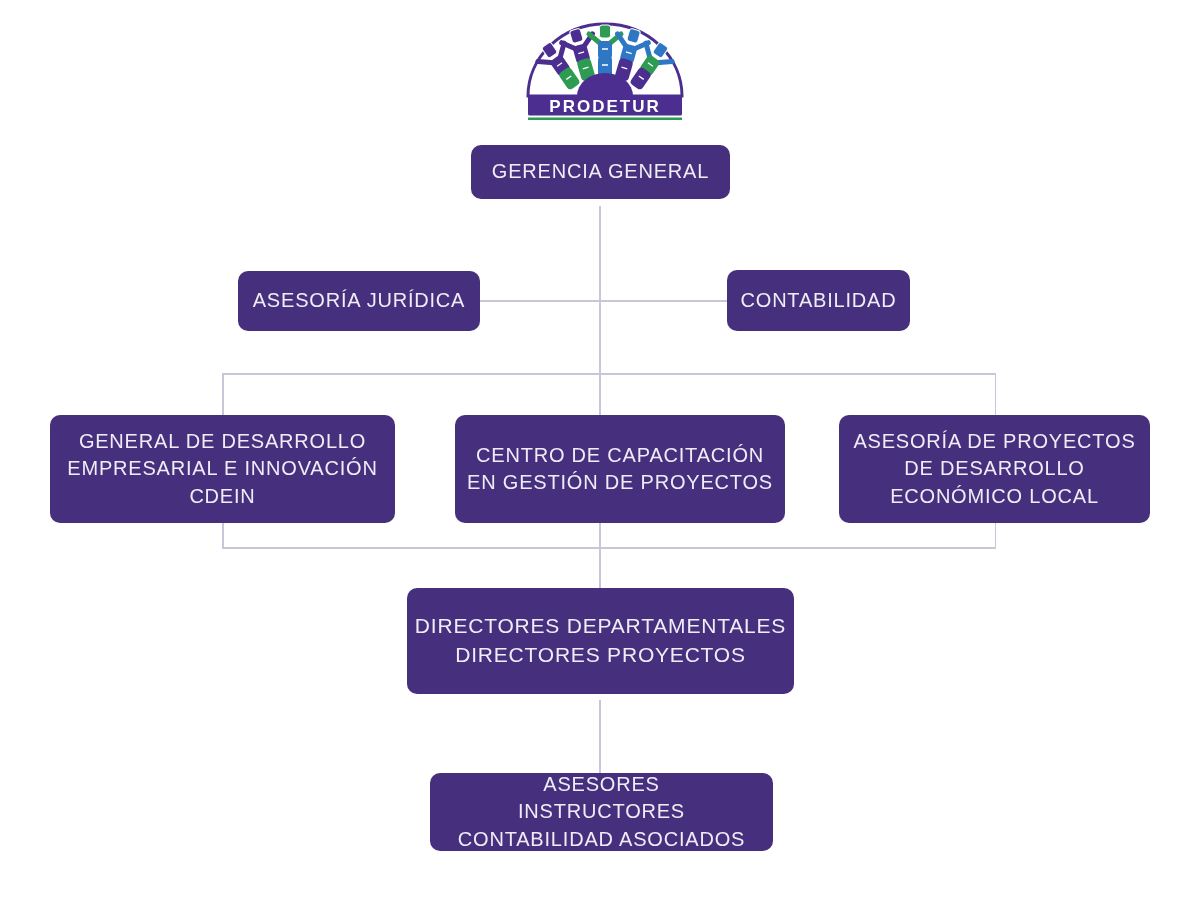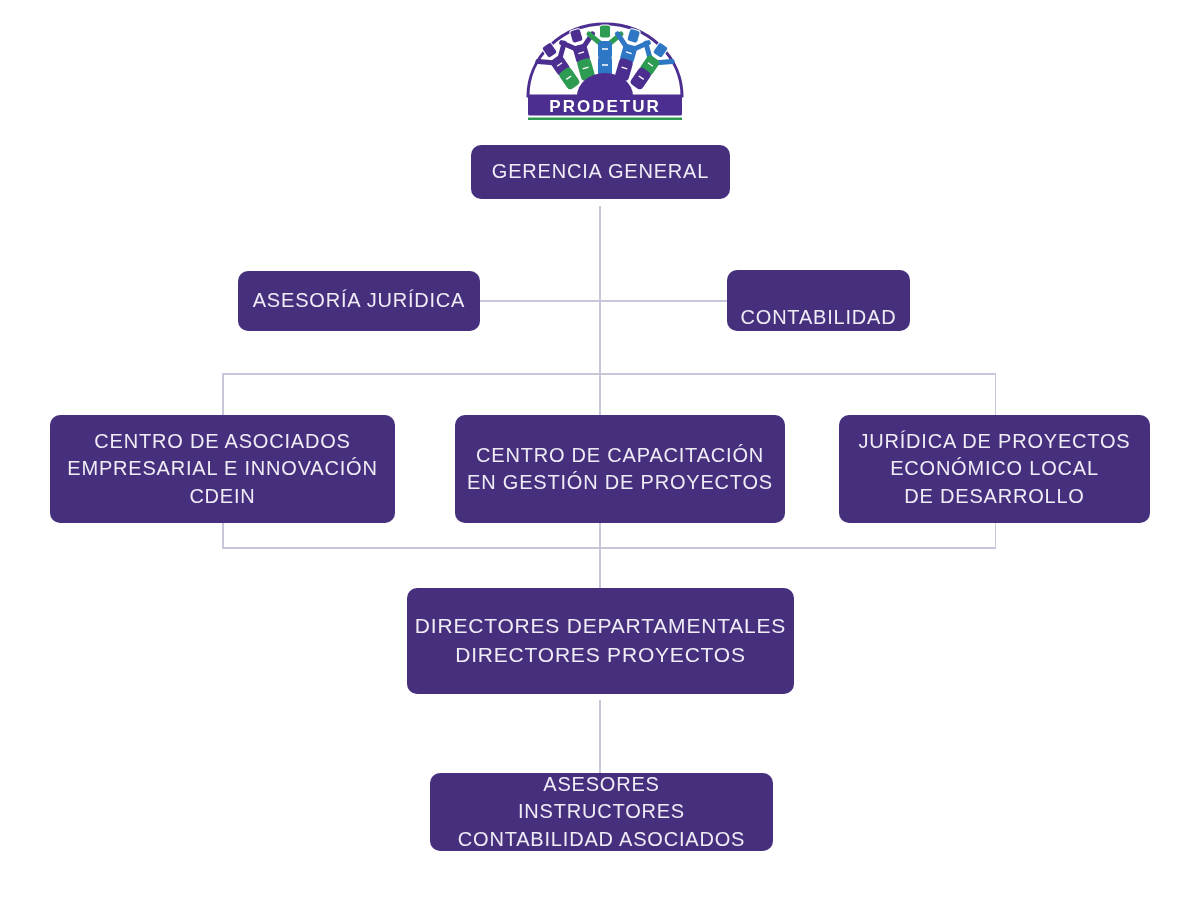--- a/index.html
+++ b/index.html
@@ -42,21 +42,21 @@
   .logo svg{display:block;width:100%;height:100%;}
   .logo text{
     font-family:"Liberation Sans","DejaVu Sans",sans-serif;
     font-weight:bold;
     letter-spacing:2px;
   }
 
   
   #n-gerencia     {left:471px; top:145px; width:259px; height:54px;}
   #n-asesoria     {left:238px; top:271px; width:242px; height:60px;}
-  #n-contabilidad {left:727px; top:270px; width:183px; height:61px;justify-content:flex-end;}
+  #n-contabilidad {left:727px; top:270px; width:183px; height:61px;}
   #n-cdein        {left:50px;  top:415px; width:345px; height:108px;}
   #n-capacitacion {left:455px; top:415px; width:330px; height:108px;}
   #n-gestion      {left:839px; top:415px; width:311px; height:108px;}
   #n-directores   {left:407px; top:588px; width:387px; height:106px; font-size:21px;}
   #n-asesores     {left:430px; top:773px; width:343px; height:78px;}
 </style>
 </head>
 <body>
 
 <div class="canvas">
@@ -137,34 +137,34 @@
 
   <div class="node" id="n-asesoria">
     <div class="ln">ASESORÍA JURÍDICA</div>
   </div>
 
   <div class="node" id="n-contabilidad">
     <div class="ln">CONTABILIDAD</div>
   </div>
 
   <div class="node" id="n-cdein">
-    <div class="ln">CENTRO DE ASOCIADOS</div>
+    <div class="ln">GENERAL DE DESARROLLO</div>
     <div class="ln">EMPRESARIAL E INNOVACIÓN</div>
     <div class="ln">CDEIN</div>
   </div>
 
   <div class="node" id="n-capacitacion">
     <div class="ln">CENTRO DE CAPACITACIÓN</div>
     <div class="ln">EN GESTIÓN DE PROYECTOS</div>
   </div>
 
   <div class="node" id="n-gestion">
-    <div class="ln">JURÍDICA DE PROYECTOS</div>
+    <div class="ln">ASESORÍA DE PROYECTOS</div>
+    <div class="ln">DE DESARROLLO</div>
     <div class="ln">ECONÓMICO LOCAL</div>
-    <div class="ln">DE DESARROLLO</div>
   </div>
 
   <div class="node" id="n-directores">
     <div class="ln">DIRECTORES DEPARTAMENTALES</div>
     <div class="ln">DIRECTORES PROYECTOS</div>
   </div>
 
   <div class="node" id="n-asesores">
     <div class="ln">ASESORES</div>
     <div class="ln">INSTRUCTORES</div>

